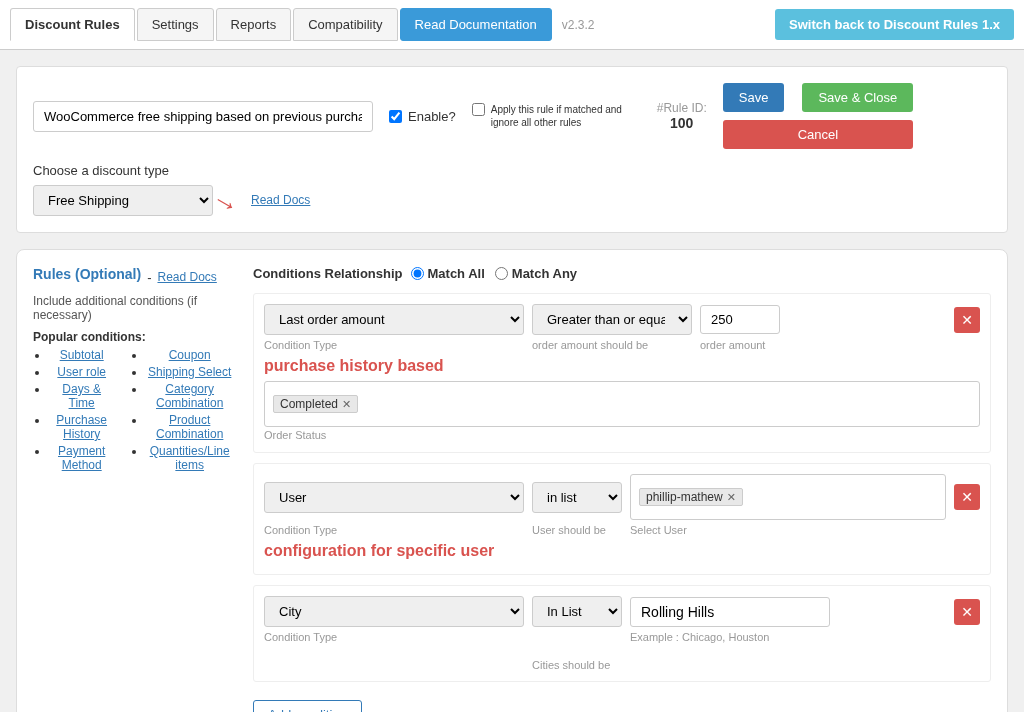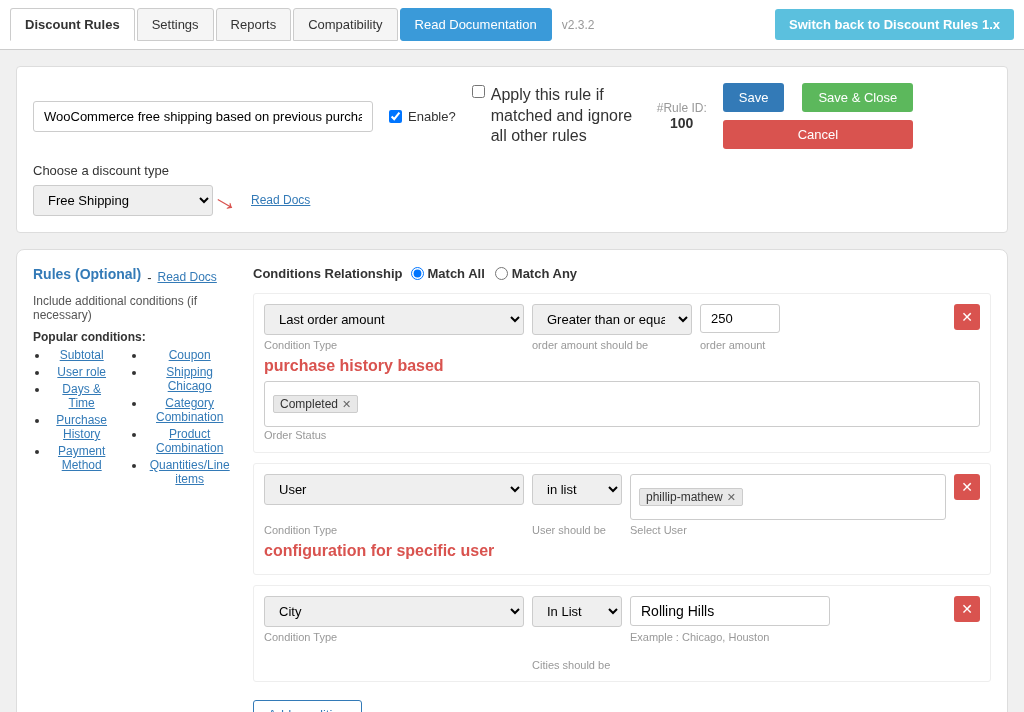--- a/index.html
+++ b/index.html
@@ -17,21 +17,21 @@
     .main-content { padding: 16px; }
 
     
     .card { background: #fff; border: 1px solid #ddd; border-radius: 4px; padding: 16px; margin-bottom: 16px; }
 
     .top-form-row { display: flex; align-items: center; gap: 16px; flex-wrap: wrap; }
     .rule-name-input { width: 340px; padding: 7px 10px; border: 1px solid #ccc; border-radius: 3px; font-size: 13px; }
     .enable-row { display: flex; align-items: center; gap: 6px; }
     .enable-row label { font-size: 13px; }
     .apply-rule-row { display: flex; align-items: flex-start; gap: 6px; }
-    .apply-rule-row label { font-size: 16px; max-width: 150px; line-height: 1.3; }
+    .apply-rule-row label { font-size: 10px; max-width: 150px; line-height: 1.3; }
     .rule-id-section { display: flex; flex-direction: column; align-items: center; color: #999; font-size: 12px; }
     .rule-id-value { font-size: 14px; color: #333; font-weight: bold; }
     .btn-save { background: #337ab7; color: #fff; border: none; padding: 7px 16px; border-radius: 3px; cursor: pointer; font-size: 13px; }
     .btn-save-close { background: #5cb85c; color: #fff; border: none; padding: 7px 16px; border-radius: 3px; cursor: pointer; font-size: 13px; }
     .btn-cancel { background: #d9534f; color: #fff; border: none; padding: 7px 16px; border-radius: 3px; cursor: pointer; font-size: 13px; margin-top: 4px; }
 
     
     .discount-type-section { margin-top: 14px; }
     .discount-type-section label { font-size: 13px; color: #333; display: block; margin-bottom: 6px; }
     .discount-type-row { display: flex; align-items: center; gap: 10px; }
@@ -53,21 +53,21 @@
 
     
     .conditions-area { flex: 1; }
     .conditions-relationship { display: flex; align-items: center; gap: 8px; margin-bottom: 12px; font-size: 13px; }
     .conditions-relationship label { font-size: 13px; font-weight: bold; }
     .radio-group { display: flex; gap: 10px; align-items: center; }
     .radio-group label { font-size: 13px; display: flex; align-items: center; gap: 4px; cursor: pointer; }
 
     
     .condition-row { border: 1px solid #eee; border-radius: 3px; padding: 10px; margin-bottom: 10px; background: #fff; }
-    .condition-inputs { display: flex; align-items: flex-start; gap: 8px; flex-wrap: wrap; }
+    .condition-inputs { display: flex; align-items: center; gap: 8px; flex-wrap: wrap; }
     .condition-select { padding: 6px 10px; border: 1px solid #ccc; border-radius: 3px; font-size: 13px; }
     .condition-select.wide { width: 260px; }
     .condition-select.medium { width: 160px; }
     .condition-select.small-med { width: 90px; }
     .condition-value-input { padding: 6px 10px; border: 1px solid #ccc; border-radius: 3px; font-size: 13px; width: 80px; }
     .remove-btn { background: #d9534f; color: #fff; border: none; width: 26px; height: 26px; border-radius: 3px; cursor: pointer; font-size: 14px; display: flex; align-items: center; justify-content: center; margin-left: auto; }
     .field-labels { display: flex; gap: 8px; margin-top: 4px; flex-wrap: wrap; }
     .field-label { font-size: 11px; color: #999; }
 
     
@@ -163,21 +163,21 @@
               <li><a>Subtotal</a></li>
               <li><a>User role</a></li>
               <li><a>Days &amp; Time</a></li>
               <li><a>Purchase History</a></li>
               <li><a>Payment Method</a></li>
             </ul>
           </div>
           <div class="popular-col">
             <ul>
               <li><a>Coupon</a></li>
-              <li><a>Shipping Chicago</a></li>
+              <li><a>Shipping Select</a></li>
               <li><a>Category Combination</a></li>
               <li><a>Product Combination</a></li>
               <li><a>Quantities/Line items</a></li>
             </ul>
           </div>
         </div>
       </div>
 
       <div class="conditions-area">
         

